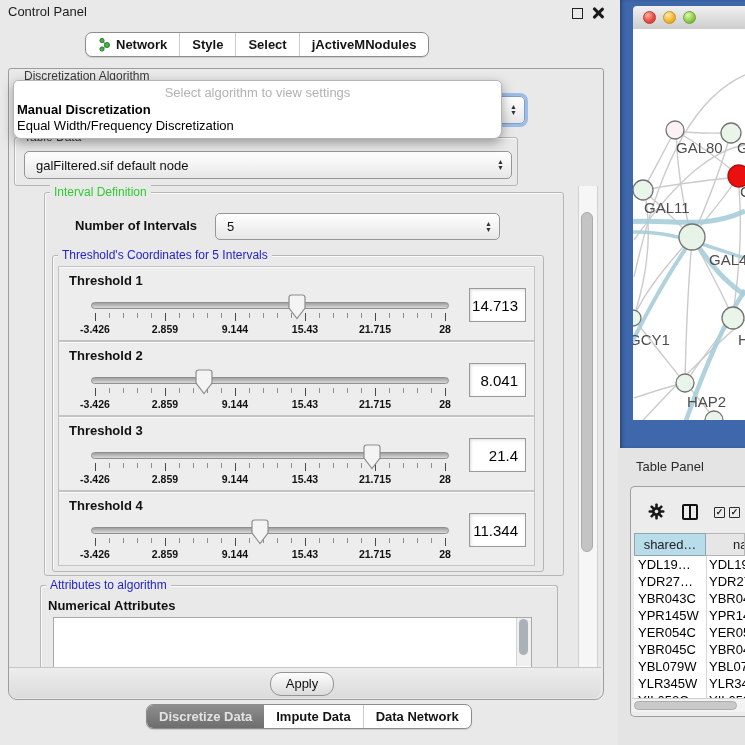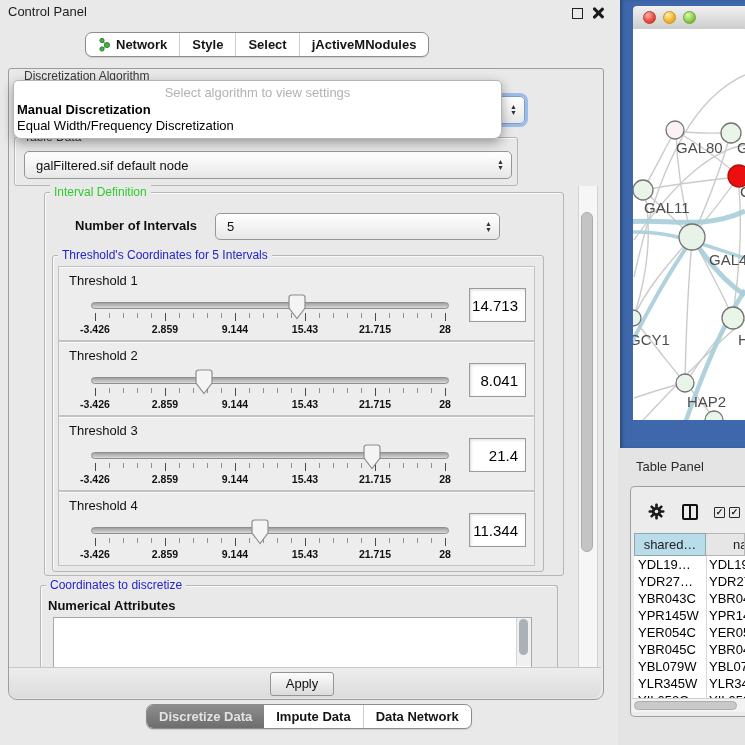--- a/index.html
+++ b/index.html
@@ -40,21 +40,21 @@
        box-shadow:0 0 0 3px rgba(92,152,231,.55);}
   
   #algo-popup{left:13px;top:80px;width:487px;height:57px;background:#fff;border:1px solid #b5b5b5;
        border-radius:5px 5px 8px 8px;box-shadow:0 4px 12px rgba(0,0,0,.35);z-index:40;font-size:13px;}
   #algo-popup .hint{margin-top:4px;text-align:center;color:#b2b2b2;height:17px;}
   #algo-popup .opt{padding-left:3px;height:16px;line-height:16px;color:#000;}
   #algo-popup .opt.bold{font-weight:bold;}
   
   .thr-panel{position:absolute;left:58px;width:475px;height:73px;background:#ededed;
        border:1px solid #c3c3c3;box-shadow:inset 0 1px 0 #fafafa;}
-  .thr-title{position:absolute;left:10px;top:6px;font-size:13px;font-weight:normal;color:#111;}
+  .thr-title{position:absolute;left:10px;top:6px;font-size:13px;font-weight:bold;color:#111;}
   .thr-track{position:absolute;left:32px;top:35px;width:358px;height:7px;border-radius:4px;
        background:linear-gradient(#9f9f9f,#d9d9d9);border:1px solid #8f8f8f;box-sizing:border-box;}
   .thr-handle{position:absolute;top:27px;width:18px;height:26px;}
   .ticks{position:absolute;left:36px;top:46px;width:350px;height:10px;}
   .tick{position:absolute;top:0;width:1px;}
   .tick.major{height:8px;background:#4a4a4a;}
   .tick.minor{height:5px;background:#8f8f8f;}
   .tick-labels{position:absolute;left:36px;top:56px;width:350px;height:12px;}
   .tick-labels span{position:absolute;transform:translateX(-50%);font-size:10.5px;font-weight:bold;
        color:#111;white-space:nowrap;}
@@ -65,21 +65,21 @@
   #num-attr-label{left:48px;top:598px;font-size:13px;font-weight:bold;color:#111;}
   #attr-list{left:53px;top:617px;width:477px;height:50px;background:#fff;border:1px solid #a8a8a8;
        overflow:hidden;}
   .attr-item{font-size:13px;color:#111;padding-left:6px;height:15px;line-height:15px;white-space:nowrap;}
   #attr-sb{position:absolute;right:0;top:0;width:14px;height:48px;background:#f0f0f0;border-left:1px solid #d5d5d5;}
   #attr-sb .thumb{position:absolute;left:2px;top:1px;width:9px;height:36px;border-radius:5px;background:#aab1b7;}
   
   #apply-band{left:9px;top:667px;width:592px;height:30px;background:linear-gradient(#ededed,#dcdcdc);
        border-top:1px solid #c6c6c6;border-radius:0 0 8px 8px;}
   #apply-btn{left:270px;top:672px;width:62px;height:22px;background:linear-gradient(#fdfdfd,#dcdcdc);
-       border:1px solid #949494;border-radius:3px;font-size:13px;text-align:center;line-height:21px;color:#111;}
+       border:1px solid #949494;border-radius:11px;font-size:13px;text-align:center;line-height:21px;color:#111;}
   
   #main-sb{left:578px;top:186px;width:18px;height:481px;background:#f6f6f6;
        border-left:1px solid #d2d2d2;border-right:1px solid #d2d2d2;}
   #main-sb .thumb{position:absolute;left:2px;top:26px;width:12px;height:340px;border-radius:7px;
        background:#c4c4c4;border:1px solid #ababab;box-sizing:border-box;}
   
   #net-window{left:620px;top:0;width:125px;height:448px;background:#3e68ab;
        box-shadow:inset 3px 0 4px -2px rgba(0,0,0,.45);}
   #net-titlebar{left:633px;top:6px;width:112px;height:23px;background:linear-gradient(#f1f1f1,#cdcdcd);
        border-bottom:1px solid #999;border-radius:4px 0 0 0;}
@@ -357,21 +357,21 @@
         <span style="left: 350px;">28</span>
       </div>
       <div class="thr-handle" style="left: 191.5px;"><svg width="18" height="26" viewBox="0 0 18 26">
           <path d="M3.5,1 h11 a2.5,2.5 0 0 1 2.5,2.5 v10.5 l-8,10.5 l-8,-10.5 v-10.5 a2.5,2.5 0 0 1 2.5,-2.5 z" fill="#f4f4f4" stroke="#8d8d8d" stroke-width="1.2"></path>
         </svg></div>
       <div class="thr-value">11.344</div>
     </div>
   </div>
 
 <div class="abs groupbox" style="left:40px;top:585px;width:516px;height:84px;border-bottom:none;"></div>
-<div class="abs grouptitle gt-blue" style="left:46px;top:578px;">Coordinates to discretize</div>
+<div class="abs grouptitle gt-blue" style="left:46px;top:578px;">Attributes to algorithm</div>
 <div class="abs" id="num-attr-label">Numerical Attributes</div>
 <div class="abs" id="attr-list">
   <div id="attr-sb">
       <div class="thumb"></div>
     </div>
 </div>
 
 <div class="abs" id="apply-band"></div>
 <div class="abs" id="apply-btn">Apply</div>
 

